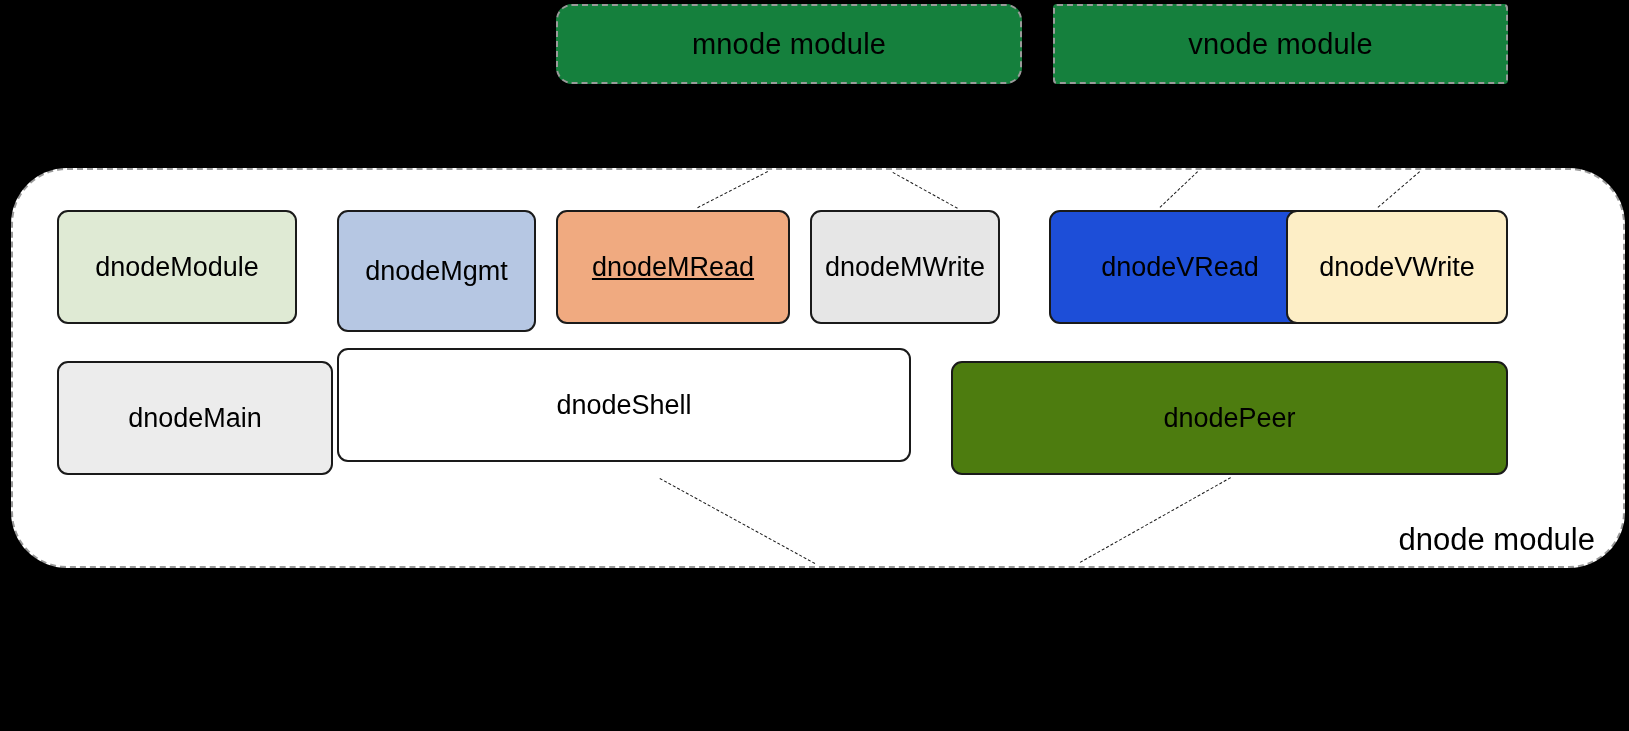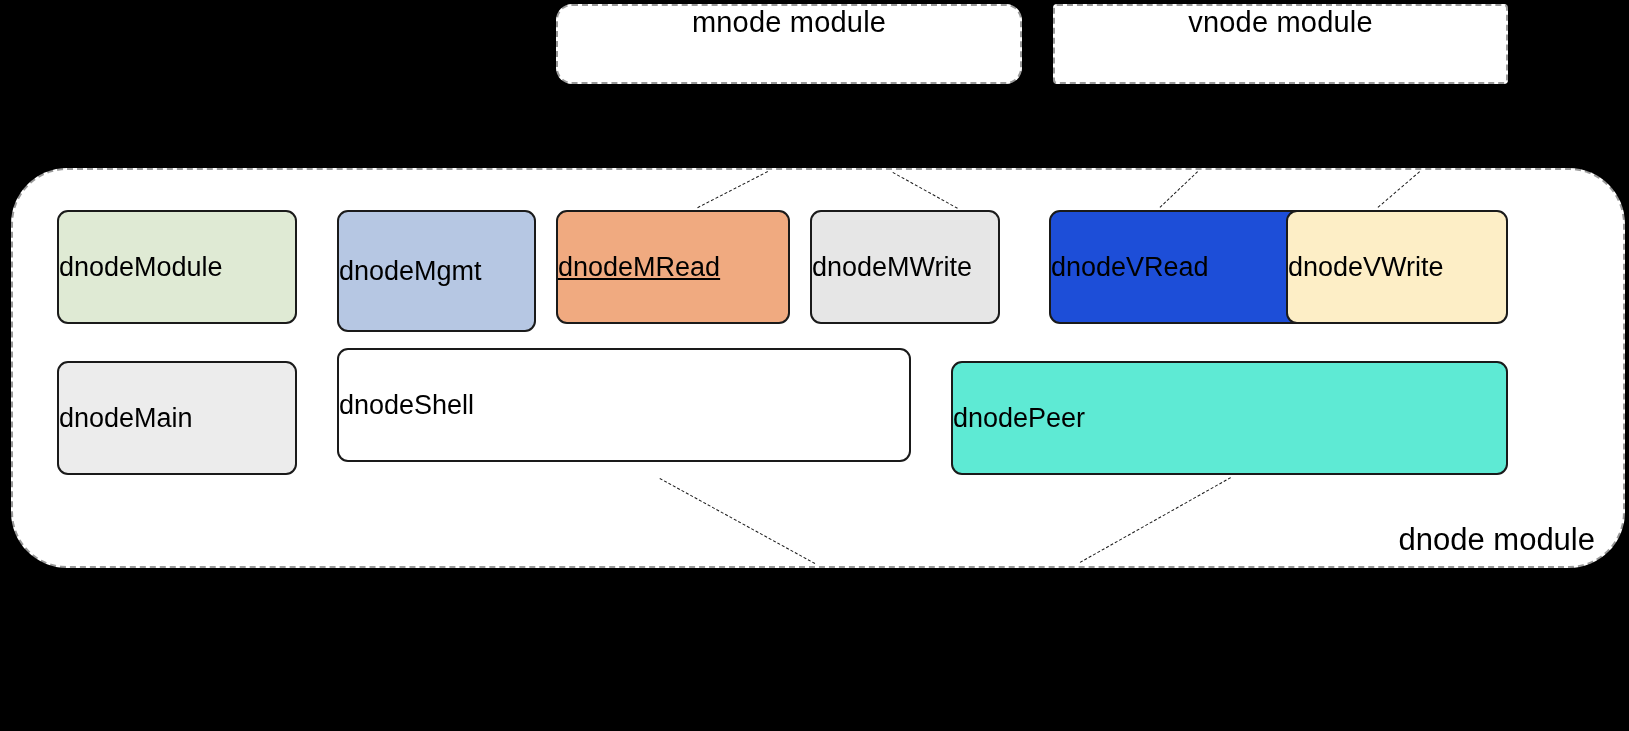--- a/index.html
+++ b/index.html
@@ -19,25 +19,25 @@
     position: absolute;
     left: 0; top: 0;
     width: 1629px;
     height: 731px;
     background: #000000;
   }
 
   
   .module-box {
     position: absolute;
-    background: #ffffff;
+    background: #15803d;
     border: 2px dashed #9a9a9a;
     box-sizing: border-box;
     display: flex;
-    align-items: flex-start;
+    align-items: center;
     justify-content: center;
   }
   .module-box .module-label {
     font-size: 29px;
     color: #000000;
     letter-spacing: 0.2px;
     white-space: nowrap;
   }
 
   
@@ -86,20 +86,21 @@
   }
 
   
   .comp {
     position: absolute;
     box-sizing: border-box;
     border: 2.5px solid #1a1a1a;
     border-radius: 11px;
     display: flex;
     align-items: center;
+    justify-content: center;
     color: #000000;
     font-size: 27px;
     white-space: nowrap;
   }
 
   
   .connector {
     position: absolute;
     border-top: 1.6px dashed #1a1a1a;
     transform-origin: 0 0;
@@ -135,27 +136,27 @@
   <div class="comp" style="left:810px; top:210px; width:190px; height:114px; background:#e6e6e6;">
     <span>dnodeMWrite</span>
   </div>
   <div class="comp" style="left:1049px; top:210px; width:262px; height:114px; background:#1d4ed8;">
     <span>dnodeVRead</span>
   </div>
   <div class="comp" style="left:1286px; top:210px; width:222px; height:114px; background:#fdeec6;">
     <span>dnodeVWrite</span>
   </div>
 
-  <div class="comp" style="left:57px;  top:361px; width:240px; height:114px; background:#ececec;">
+  <div class="comp" style="left:57px;  top:361px; width:276px; height:114px; background:#ececec;">
     <span>dnodeMain</span>
   </div>
   <div class="comp" style="left:337px; top:348px; width:574px; height:114px; background:#ffffff;">
     <span>dnodeShell</span>
   </div>
-  <div class="comp" style="left:951px; top:361px; width:557px; height:114px; background:#5eead4;">
+  <div class="comp" style="left:951px; top:361px; width:557px; height:114px; background:#4d7c0f;">
     <span>dnodePeer</span>
   </div>
 
 
   <div class="connector" style="left: 768px; top: 172px; width: 78.7147px; transform: rotate(152.784deg);"></div>
   <div class="connector" style="left: 893px; top: 172px; width: 74.3034px; transform: rotate(28.9797deg);"></div>
   <div class="connector" style="left: 1198px; top: 172px; width: 52.345px; transform: rotate(136.548deg);"></div>
   <div class="connector" style="left: 1420px; top: 172px; width: 55.3173px; transform: rotate(139.399deg);"></div>
   <div class="connector" style="left: 660px; top: 478px; width: 176.777px; transform: rotate(28.7398deg);"></div>
   <div class="connector" style="left: 1231px; top: 478px; width: 173.28px; transform: rotate(150.624deg);"></div>

